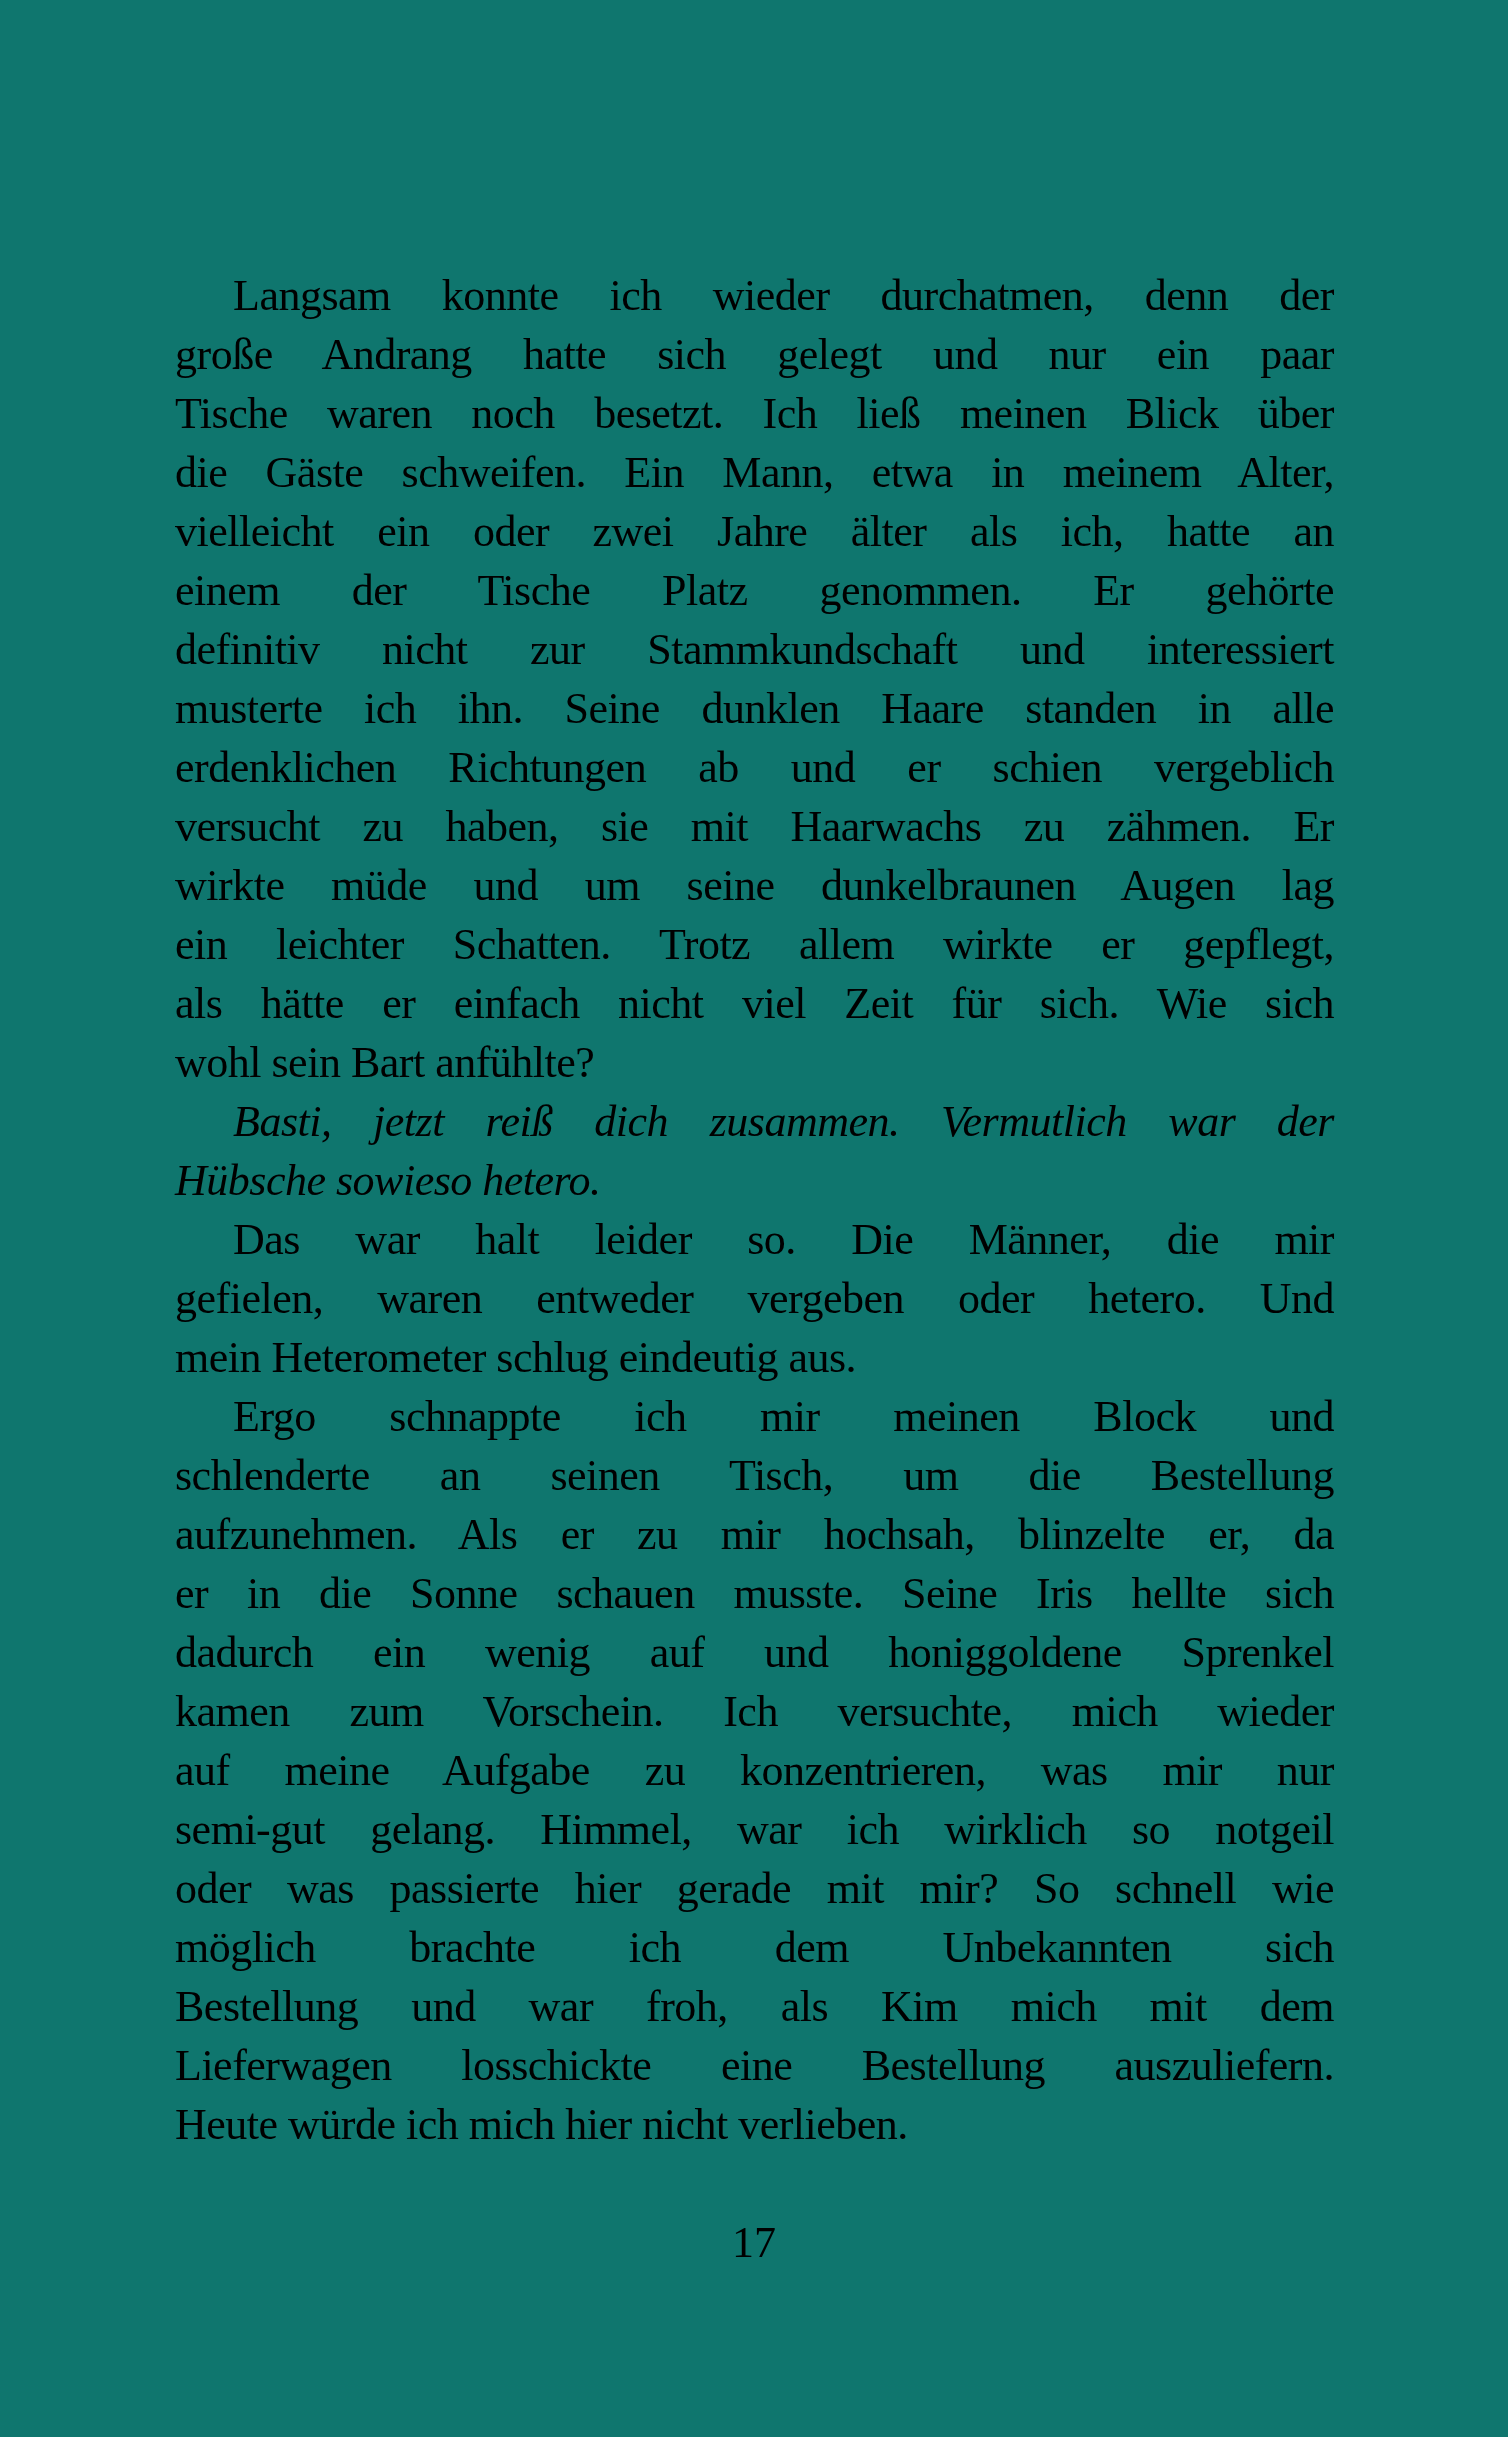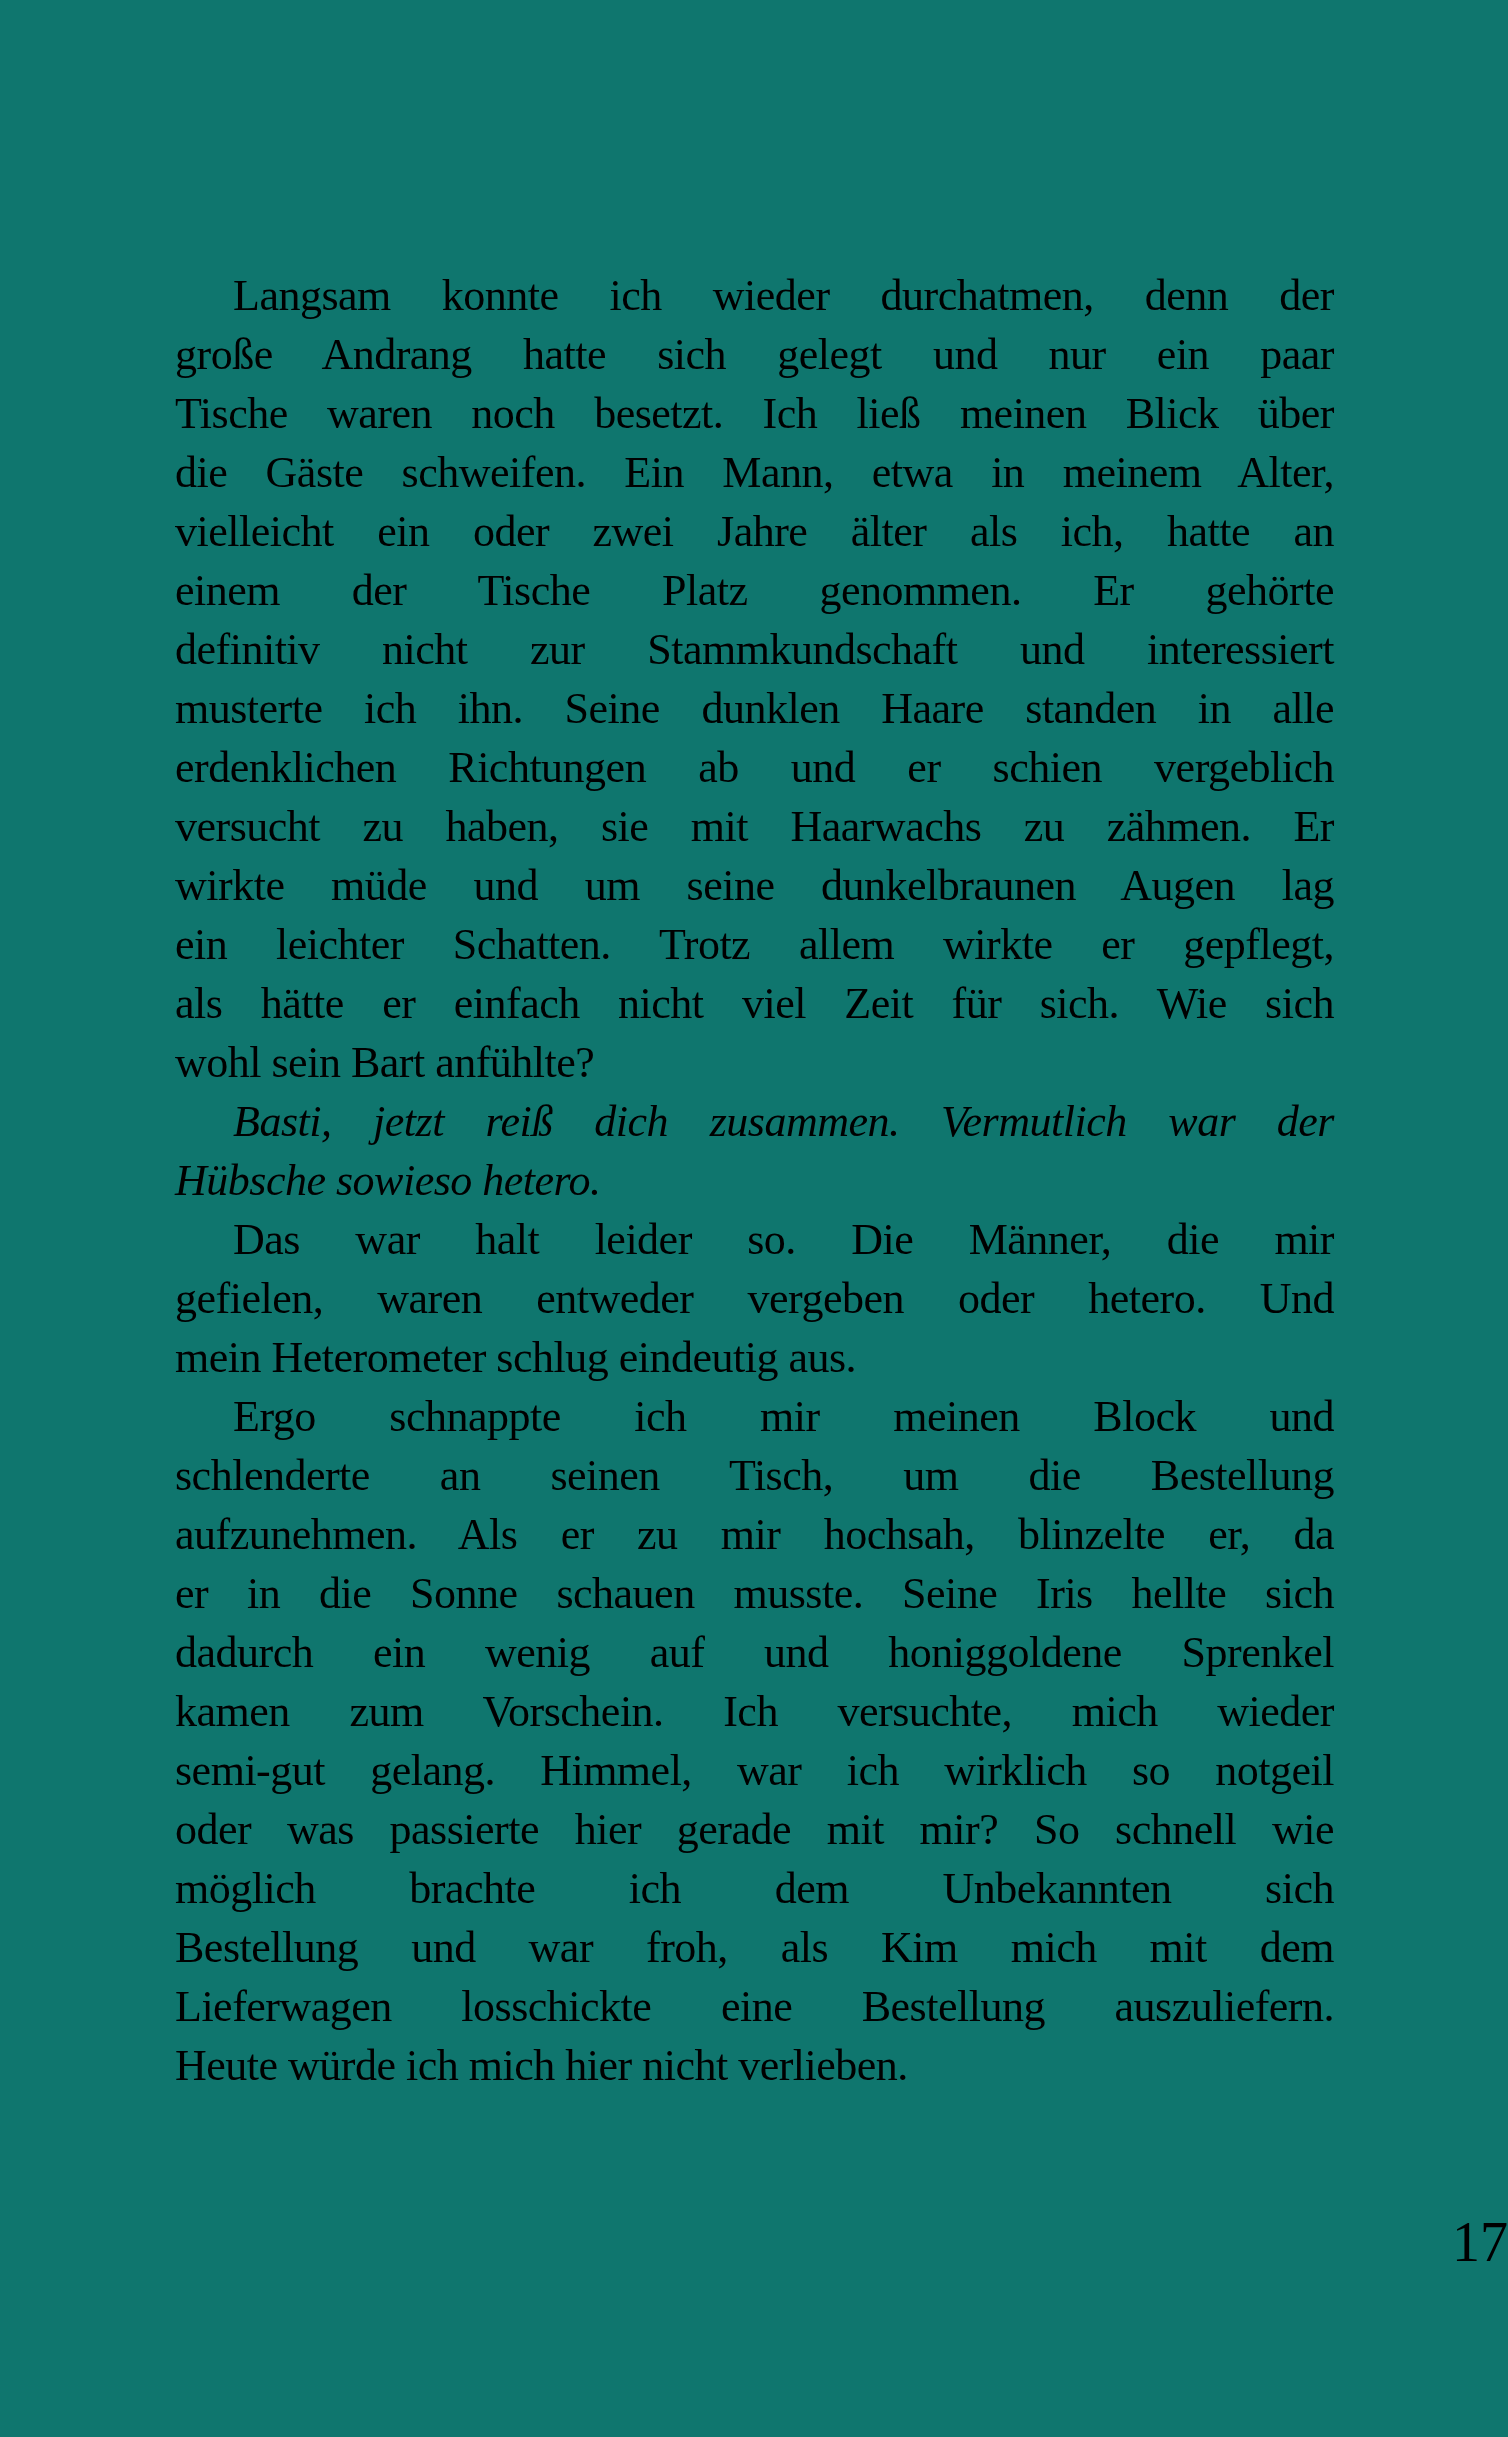--- a/index.html
+++ b/index.html
@@ -40,22 +40,22 @@
     text-indent: 58px;
   }
   .line.italic {
     font-style: italic;
   }
   .page-number {
     position: absolute;
     top: 2213px;
     left: 0;
     width: 100%;
-    text-align: right;
-    font-size: 56px;
+    text-align: center;
+    font-size: 44px;
     line-height: 59px;
   }
 </style>
 </head>
 <body>
 
 <div class="book-page">
   <div class="text-block" id="text-block">
       <div class="line first">Langsam konnte ich wieder durchatmen, denn der</div>
       <div class="line">große Andrang hatte sich gelegt und nur ein paar</div>
@@ -75,20 +75,21 @@
       <div class="line italic last">Hübsche sowieso hetero.</div>
       <div class="line first">Das war halt leider so. Die Männer, die mir</div>
       <div class="line">gefielen, waren entweder vergeben oder hetero. Und</div>
       <div class="line last">mein Heterometer schlug eindeutig aus.</div>
       <div class="line first">Ergo schnappte ich mir meinen Block und</div>
       <div class="line">schlenderte an seinen Tisch, um die Bestellung</div>
       <div class="line">aufzunehmen. Als er zu mir hochsah, blinzelte er, da</div>
       <div class="line">er in die Sonne schauen musste. Seine Iris hellte sich</div>
       <div class="line">dadurch ein wenig auf und honiggoldene Sprenkel</div>
       <div class="line">kamen zum Vorschein. Ich versuchte, mich wieder</div>
+      <div class="line">auf meine Aufgabe zu konzentrieren, was mir nur</div>
       <div class="line">semi-gut gelang. Himmel, war ich wirklich so notgeil</div>
       <div class="line">oder was passierte hier gerade mit mir? So schnell wie</div>
       <div class="line">möglich brachte ich dem Unbekannten sich</div>
       <div class="line">Bestellung und war froh, als Kim mich mit dem</div>
       <div class="line">Lieferwagen losschickte eine Bestellung auszuliefern.</div>
       <div class="line last">Heute würde ich mich hier nicht verlieben.</div>
     </div>
   <div class="page-number">17</div>
 </div>
 

